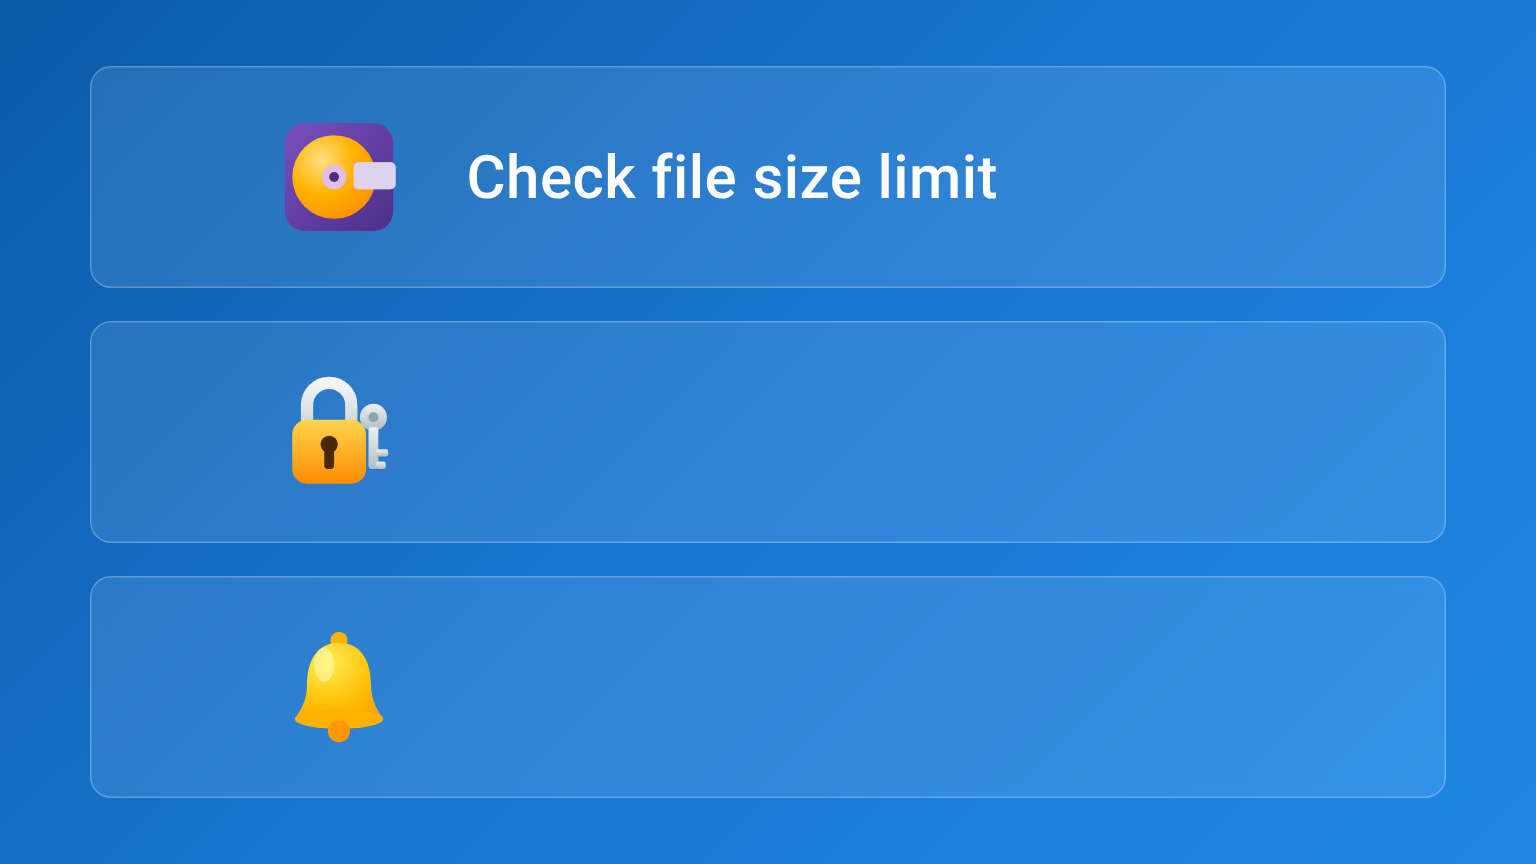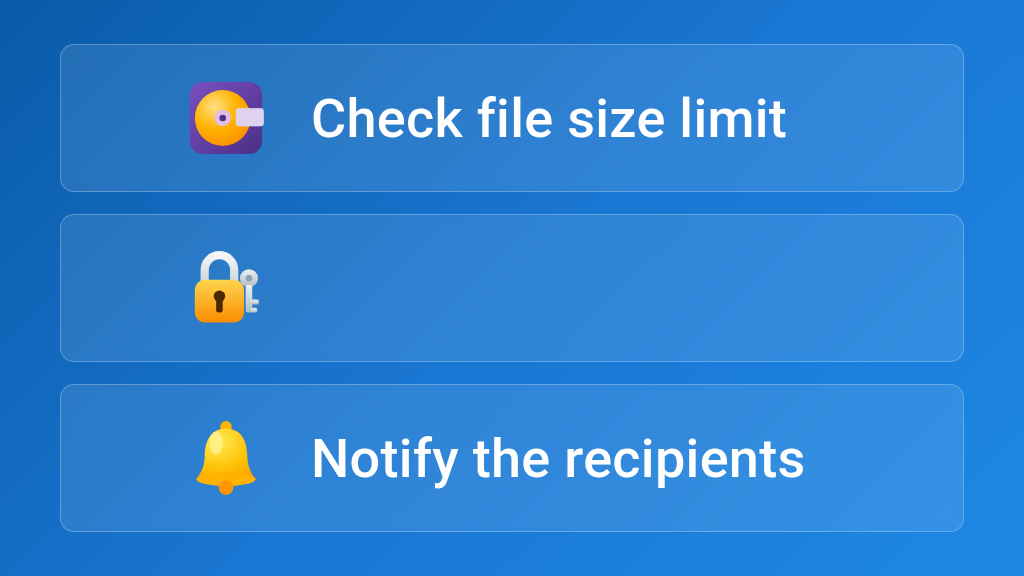--- a/index.html
+++ b/index.html
@@ -35,21 +35,21 @@
     .icon-slot {
       width: 90px;
       height: 90px;
       display: flex;
       align-items: center;
       justify-content: center;
       flex-shrink: 0;
     }
     .card-label {
       color: #ffffff;
-      font-size: 54px;
+      font-size: 40px;
       font-weight: 500;
       letter-spacing: 0.3px;
     }
   </style>
 </head>
 <body>
 
 <div class="card">
   <span class="icon-slot">
     <svg viewBox="0 0 100 100" width="82" height="82">
@@ -115,14 +115,13 @@
           <stop offset="1" stop-color="#ffa000"></stop>
         </radialGradient>
       </defs>
       <circle cx="50" cy="12" r="7" fill="#ffb300"></circle>
       <path d="M 50 14 C 30 14 24 32 24 48 C 24 62 18 70 14 76 L 86 76 C 82 70 76 62 76 48 C 76 32 70 14 50 14 Z" fill="url(#bellg)"></path>
       <ellipse cx="50" cy="76" rx="36" ry="8" fill="#ffb300"></ellipse>
       <circle cx="50" cy="86" r="9" fill="#ff9800"></circle>
       <ellipse cx="38" cy="32" rx="8" ry="14" fill="#fff59d" opacity="0.7"></ellipse>
     </svg>
   </span>
-  <span class="card-label">Notify the recipients</span>
 </div>
 
 </body></html>

